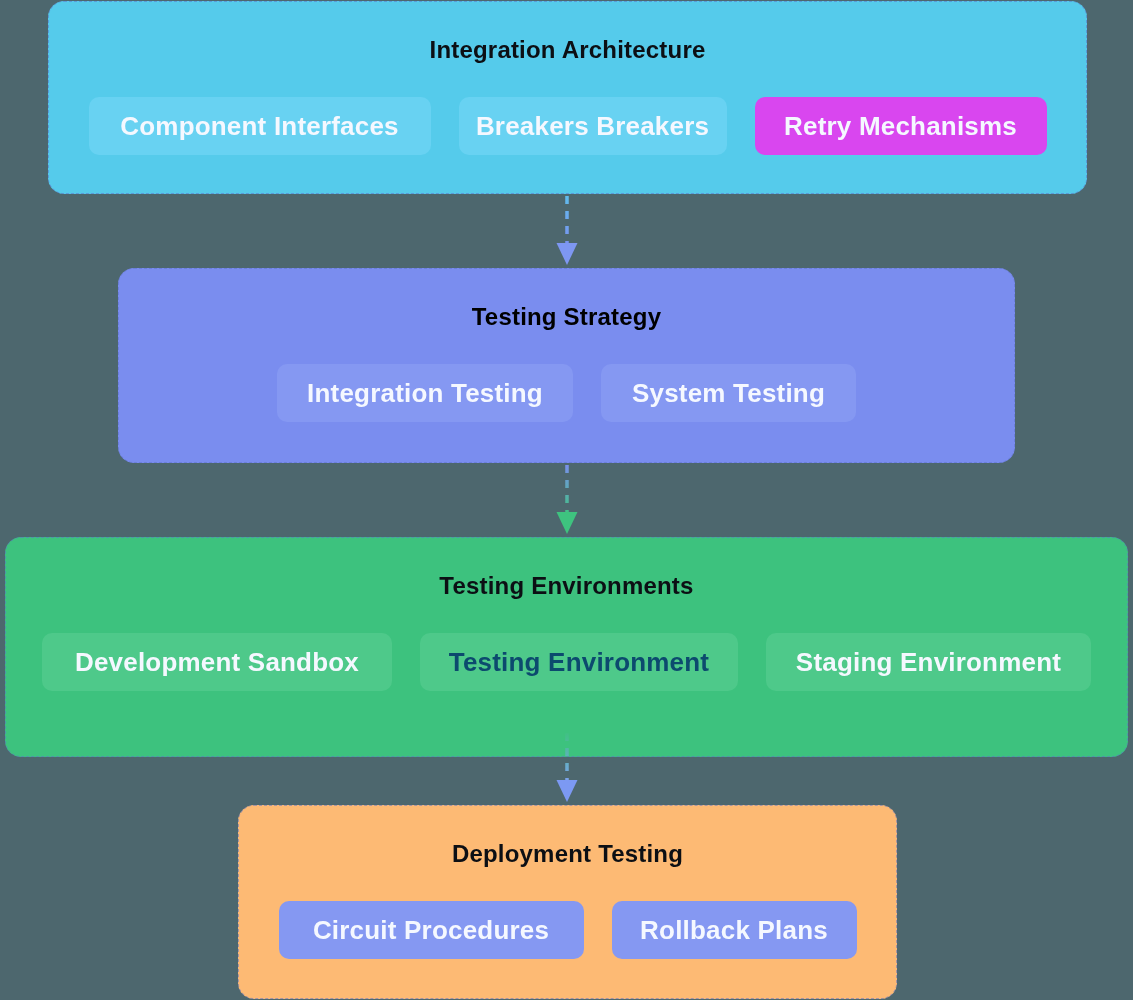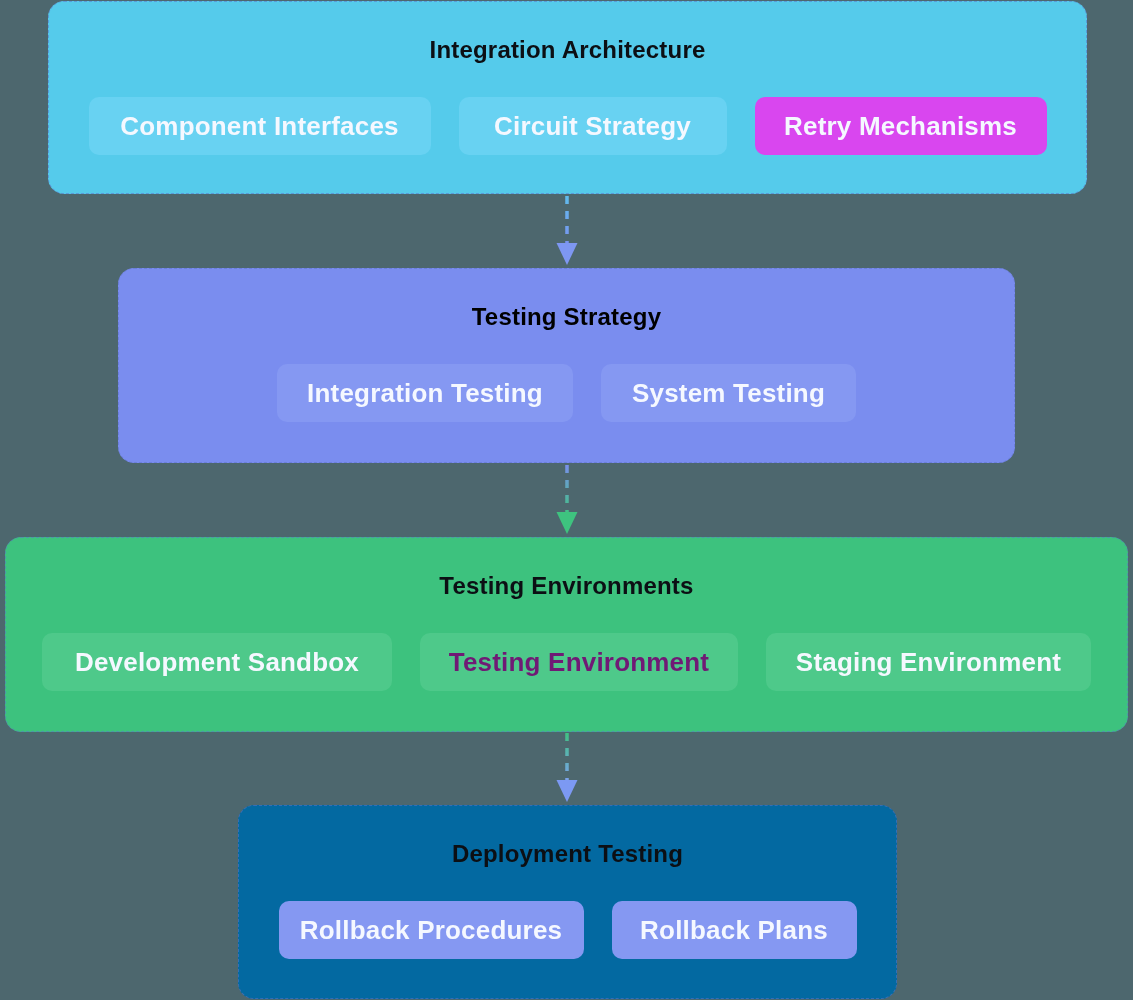--- a/index.html
+++ b/index.html
@@ -62,21 +62,21 @@
 </style>
 </head>
 <body>
 
 <div class="canvas" style="background-color: rgb(77, 103, 110);">
 
   <section class="flow-node" style="left: 48px; top: 1px; width: 1039px; height: 193px; background-color: rgb(85, 203, 235); border-color: rgba(96, 116, 205, 0.55);">
     <h2 class="node-title" style="color: rgb(12, 15, 20);">Integration Architecture</h2>
     <div class="chip-row">
       <div class="chip" style="width: 342px; background-color: rgb(104, 210, 242); color: rgb(245, 248, 255);">Component Interfaces</div>
-      <div class="chip" style="width: 268px; background-color: rgb(104, 210, 242); color: rgb(245, 248, 255);">Circuit Strategy</div>
+      <div class="chip" style="width: 268px; background-color: rgb(104, 210, 242); color: rgb(245, 248, 255);">Breakers Breakers</div>
       <div class="chip" style="width: 292px; background-color: #d946ef; color: rgb(245, 248, 255);">Retry Mechanisms</div>
     </div>
   </section>
 
   <svg class="connector" style="top:194px" viewBox="0 0 24 74">
     <defs>
       <linearGradient id="conn0-grad" gradientUnits="userSpaceOnUse" x1="12" y1="0" x2="12" y2="52">
         <stop offset="0" stop-color="#5FBEEC"></stop>
         <stop offset="1" stop-color="#7B90F0"></stop>
       </linearGradient>
@@ -97,41 +97,41 @@
     <defs>
       <linearGradient id="conn1-grad" gradientUnits="userSpaceOnUse" x1="12" y1="0" x2="12" y2="52">
         <stop offset="0" stop-color="#7B8EF0"></stop>
         <stop offset="1" stop-color="#3FC380"></stop>
       </linearGradient>
     </defs>
     <line class="connector-line" x1="12" y1="2" x2="12" y2="51" stroke="url(#conn1-grad)"></line>
     <polygon points="1.5,49 22.5,49 12,71" fill="#3EC37F"></polygon>
   </svg>
 
-  <section class="flow-node" style="left: 5px; top: 537px; width: 1123px; height: 195px; background-color: rgb(61, 194, 126); border-color: rgba(96, 116, 205, 0.55);">
+  <section class="flow-node" style="left: 5px; top: 537px; width: 1123px; height: 220px; background-color: rgb(61, 194, 126); border-color: rgba(96, 116, 205, 0.55);">
     <h2 class="node-title" style="color: rgb(12, 15, 20);">Testing Environments</h2>
     <div class="chip-row">
       <div class="chip" style="width: 350px; background-color: rgb(78, 201, 138); color: rgb(245, 248, 255);">Development Sandbox</div>
-      <div class="chip" style="width: 318px; background-color: rgb(78, 201, 138); color: #701a75;">Testing Environment</div>
+      <div class="chip" style="width: 318px; background-color: rgb(78, 201, 138); color: #0c4a6e;">Testing Environment</div>
       <div class="chip" style="width: 325px; background-color: rgb(78, 201, 138); color: rgb(245, 248, 255);">Staging Environment</div>
     </div>
   </section>
 
   <svg class="connector" style="top:731px" viewBox="0 0 24 74">
     <defs>
       <linearGradient id="conn2-grad" gradientUnits="userSpaceOnUse" x1="12" y1="0" x2="12" y2="52">
         <stop offset="0" stop-color="#3DC27E"></stop>
         <stop offset="1" stop-color="#7FA0F4"></stop>
       </linearGradient>
     </defs>
     <line class="connector-line" x1="12" y1="2" x2="12" y2="51" stroke="url(#conn2-grad)"></line>
     <polygon points="1.5,49 22.5,49 12,71" fill="#7C99F3"></polygon>
   </svg>
 
-  <section class="flow-node" style="left: 238px; top: 805px; width: 659px; height: 194px; background-color: #0369a1; border-color: rgba(96, 116, 205, 0.55);">
+  <section class="flow-node" style="left: 238px; top: 805px; width: 659px; height: 194px; background-color: #fdba74; border-color: rgba(96, 116, 205, 0.55);">
     <h2 class="node-title" style="color: rgb(12, 15, 20);">Deployment Testing</h2>
     <div class="chip-row">
-      <div class="chip" style="width: 305px; background-color: rgb(133, 152, 242); color: rgb(245, 248, 255);">Rollback Procedures</div>
+      <div class="chip" style="width: 305px; background-color: rgb(133, 152, 242); color: rgb(245, 248, 255);">Circuit Procedures</div>
       <div class="chip" style="width: 245px; background-color: rgb(133, 152, 242); color: rgb(245, 248, 255);">Rollback Plans</div>
     </div>
   </section>
 
 </div>
 
 </body></html>

